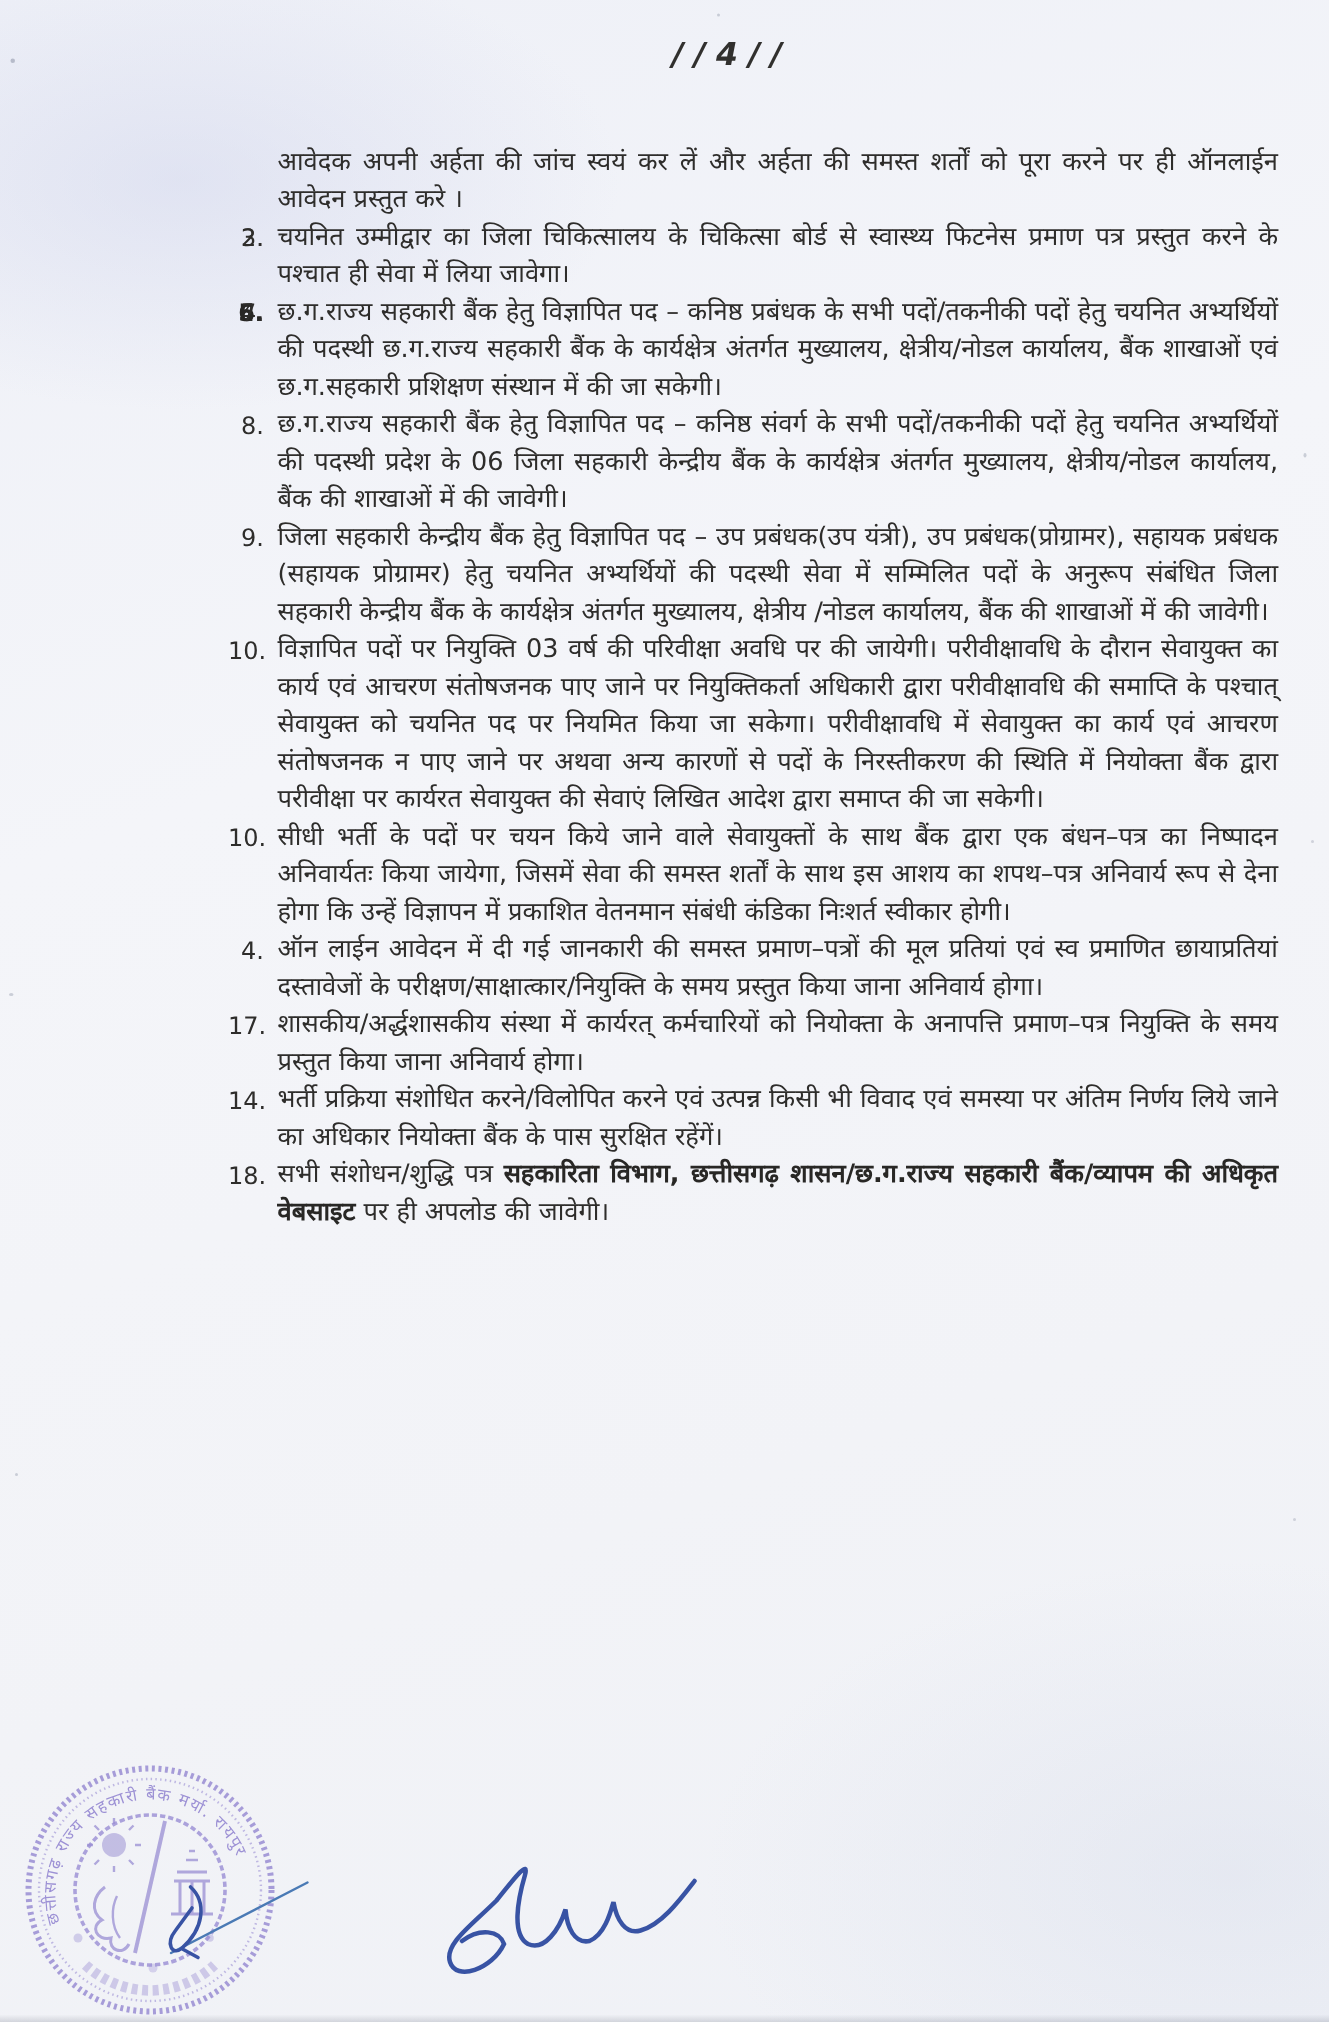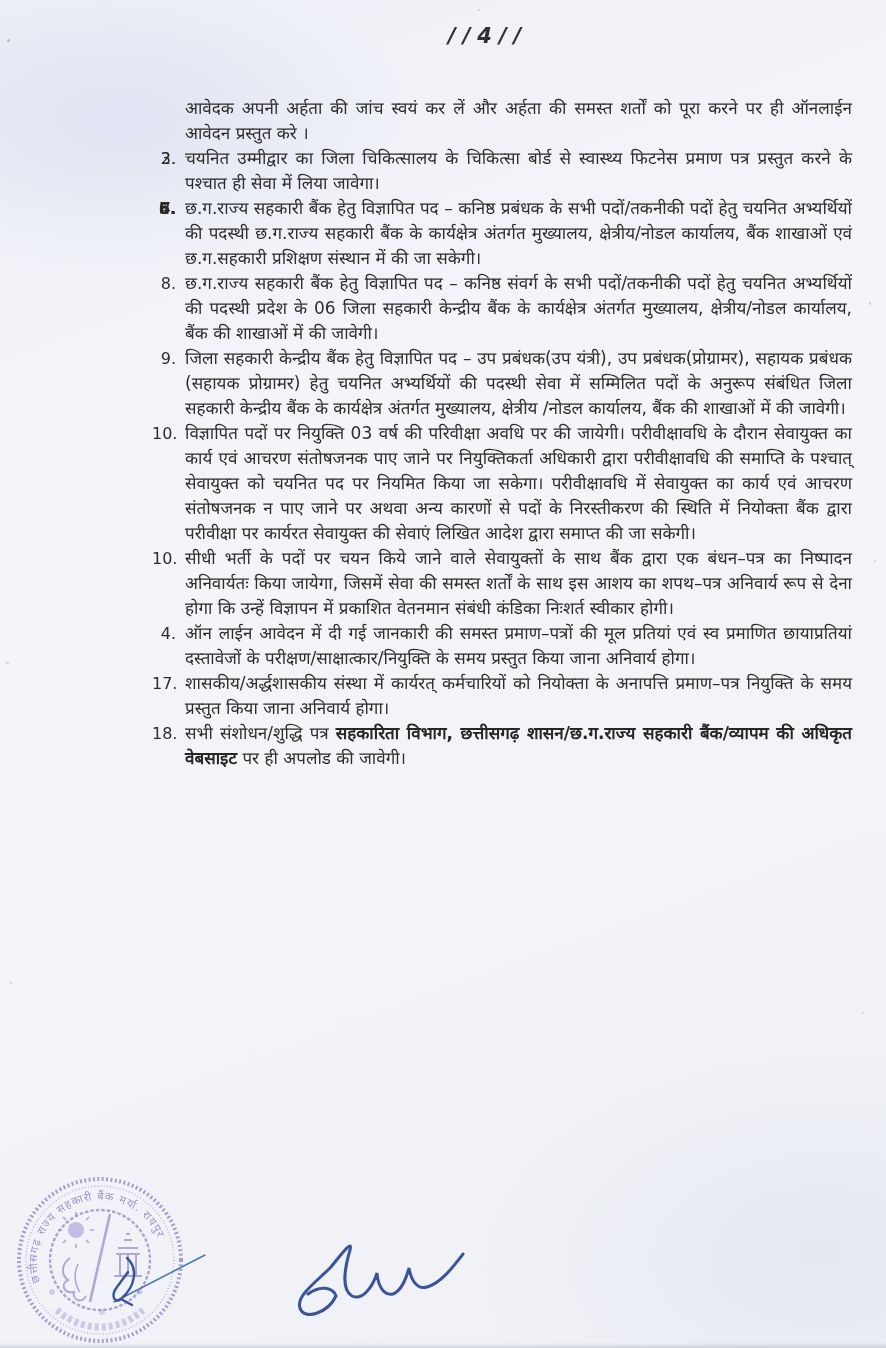--- a/index.html
+++ b/index.html
@@ -66,20 +66,21 @@
       <li><span class="num">4.</span></li>
       <li class="bold"><span class="num">5.</span></li>
       <li class="bold"><span class="num">6.</span></li>
       <li><span class="num">7.</span><span>छ.ग.राज्य सहकारी बैंक हेतु विज्ञापित पद – कनिष्ठ प्रबंधक के सभी पदों/तकनीकी पदों हेतु चयनित अभ्यर्थियों की पदस्थी छ.ग.राज्य सहकारी बैंक के कार्यक्षेत्र अंतर्गत मुख्यालय, क्षेत्रीय/नोडल कार्यालय, बैंक शाखाओं एवं छ.ग.सहकारी प्रशिक्षण संस्थान में की जा सकेगी।</span></li>
       <li><span class="num">8.</span><span>छ.ग.राज्य सहकारी बैंक हेतु विज्ञापित पद – कनिष्ठ संवर्ग के सभी पदों/तकनीकी पदों हेतु चयनित अभ्यर्थियों की पदस्थी प्रदेश के 06 जिला सहकारी केन्द्रीय बैंक के कार्यक्षेत्र अंतर्गत मुख्यालय, क्षेत्रीय/नोडल कार्यालय, बैंक की शाखाओं में की जावेगी।</span></li>
       <li><span class="num">9.</span><span>जिला सहकारी केन्द्रीय बैंक हेतु विज्ञापित पद – उप प्रबंधक(उप यंत्री), उप प्रबंधक(प्रोग्रामर), सहायक प्रबंधक (सहायक प्रोग्रामर) हेतु चयनित अभ्यर्थियों की पदस्थी सेवा में सम्मिलित पदों के अनुरूप संबंधित जिला सहकारी केन्द्रीय बैंक के कार्यक्षेत्र अंतर्गत मुख्यालय, क्षेत्रीय /नोडल कार्यालय, बैंक की शाखाओं में की जावेगी।</span></li>
       <li><span class="num">10.</span><span>विज्ञापित पदों पर नियुक्ति 03 वर्ष की परिवीक्षा अवधि पर की जायेगी। परीवीक्षावधि के दौरान सेवायुक्त का कार्य एवं आचरण संतोषजनक पाए जाने पर नियुक्तिकर्ता अधिकारी द्वारा परीवीक्षावधि की समाप्ति के पश्चात् सेवायुक्त को चयनित पद पर नियमित किया जा सकेगा। परीवीक्षावधि में सेवायुक्त का कार्य एवं आचरण संतोषजनक न पाए जाने पर अथवा अन्य कारणों से पदों के निरस्तीकरण की स्थिति में नियोक्ता बैंक द्वारा परीवीक्षा पर कार्यरत सेवायुक्त की सेवाएं लिखित आदेश द्वारा समाप्त की जा सकेगी।</span></li>
       <li><span class="num">10.</span><span>सीधी भर्ती के पदों पर चयन किये जाने वाले सेवायुक्तों के साथ बैंक द्वारा एक बंधन–पत्र का निष्पादन अनिवार्यतः किया जायेगा, जिसमें सेवा की समस्त शर्तों के साथ इस आशय का शपथ–पत्र अनिवार्य रूप से देना होगा कि उन्हें विज्ञापन में प्रकाशित वेतनमान संबंधी कंडिका निःशर्त स्वीकार होगी।</span></li>
       <li><span class="num">4.</span><span>ऑन लाईन आवेदन में दी गई जानकारी की समस्त प्रमाण–पत्रों की मूल प्रतियां एवं स्व प्रमाणित छायाप्रतियां दस्तावेजों के परीक्षण/साक्षात्कार/नियुक्ति के समय प्रस्तुत किया जाना अनिवार्य होगा।</span></li>
       <li><span class="num">17.</span><span>शासकीय/अर्द्धशासकीय संस्था में कार्यरत् कर्मचारियों को नियोक्ता के अनापत्ति प्रमाण–पत्र नियुक्ति के समय प्रस्तुत किया जाना अनिवार्य होगा।</span></li>
+      <li><span class="num">14.</span><span>भर्ती प्रक्रिया संशोधित करने/विलोपित करने एवं उत्पन्न किसी भी विवाद एवं समस्या पर अंतिम निर्णय लिये जाने का अधिकार नियोक्ता बैंक के पास सुरक्षित रहेंगें।</span></li>
       <li><span class="num">18.</span><span>सभी संशोधन/शुद्धि पत्र </span><span class="b">सहकारिता विभाग, छत्तीसगढ़ शासन/छ.ग.राज्य सहकारी बैंक/व्यापम की  अधिकृत वेबसाइट</span><span> पर ही अपलोड की जावेगी।</span></li>
     </ol>
   </div>
 
   <svg class="stamp" viewBox="0 0 176 176" xmlns="http://www.w3.org/2000/svg">
     <g stroke="#7f6fc9" fill="none">
       <circle cx="88" cy="88" r="81" stroke-width="4" stroke-dasharray="2 2.4" opacity="0.8"></circle>
       <circle cx="88" cy="88" r="74" stroke-width="1.6" stroke-dasharray="1 2.2" opacity="0.55"></circle>
       <circle cx="88" cy="88" r="50" stroke-width="2.4" stroke-dasharray="3.5 2" opacity="0.75"></circle>
     </g>

